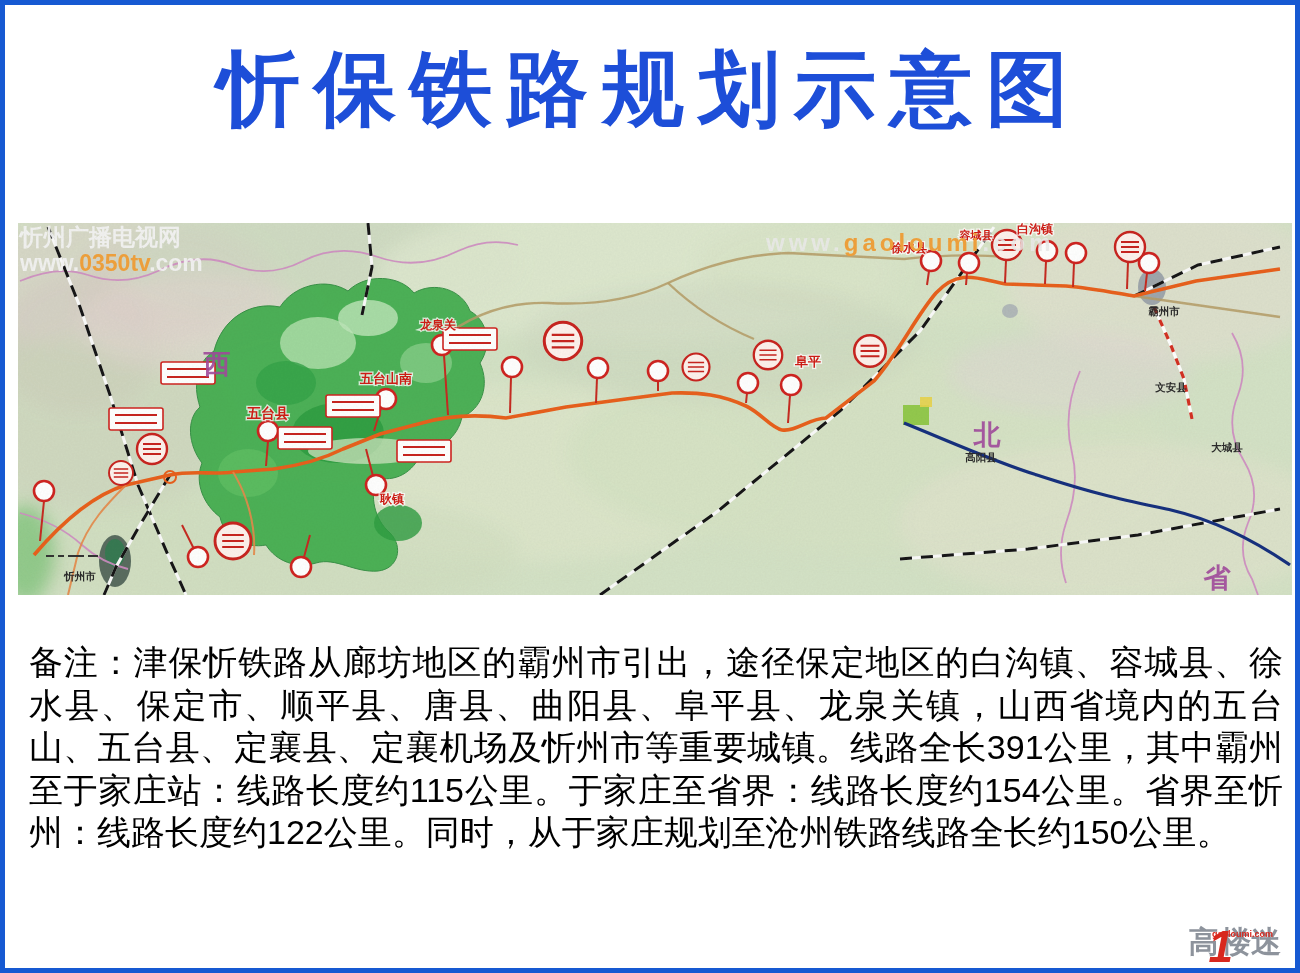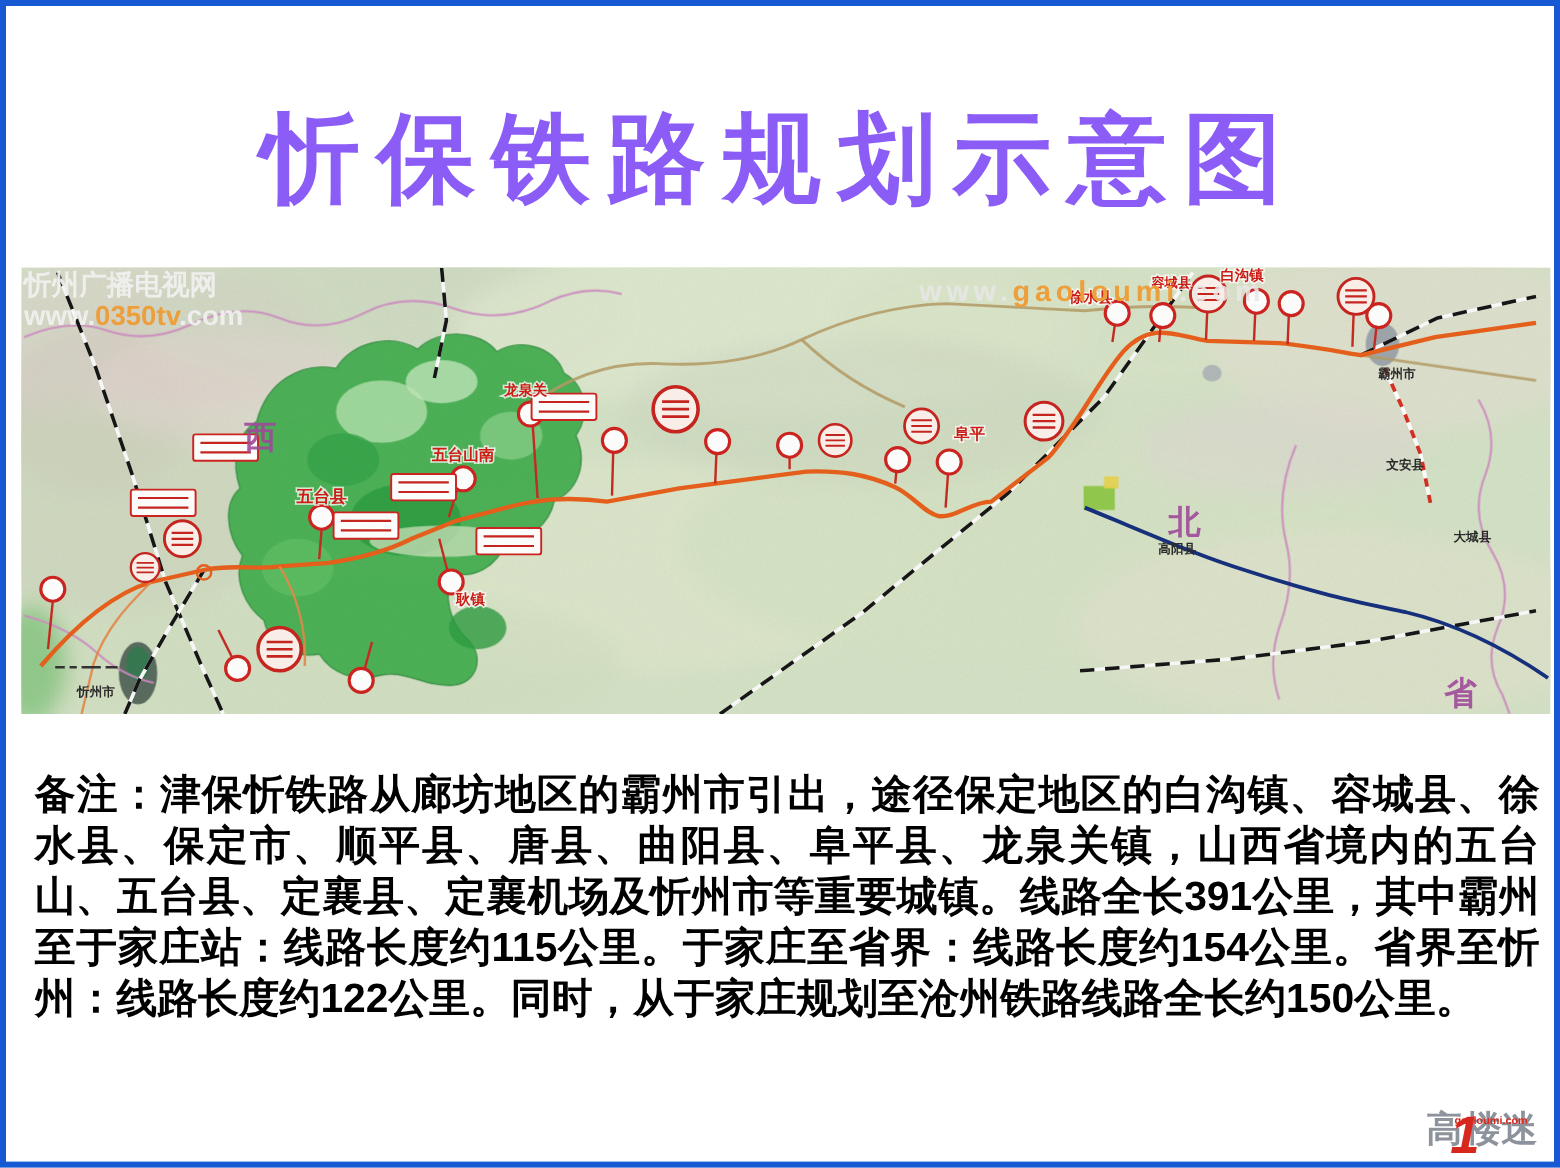--- a/index.html
+++ b/index.html
@@ -12,31 +12,30 @@
     font-family:"Liberation Sans","DejaVu Sans",sans-serif;
     overflow:hidden;
   }
   .title{
     position:absolute;top:30px;left:0;right:0;
     text-align:center;
     font-family:"DejaVu Serif","Liberation Serif",serif;
     font-weight:900;
     font-size:82px;
     letter-spacing:14px;
-    color:#8b5cf6;
+    color:#1d4ed8;
     white-space:nowrap;
-    margin-top:43px;
   }
   .map-wrap{
     position:absolute;left:13px;top:218px;width:1274px;height:372px;
   }
   .map-wrap svg{display:block;width:1274px;height:372px;}
   .note{
     position:absolute;left:24px;top:636px;width:1254px;
-    font-size:34px;font-weight:bold;color:#000;
+    font-size:34px;font-weight:normal;color:#000;
     line-height:1.25;
     text-align:justify;
   }
   .logo{
     position:absolute;right:14px;top:922px;height:44px;
     display:flex;
   }
   .logo .site{
     position:absolute;top:2px;right:8px;
     color:#d8281e;font-size:9px;font-weight:bold;letter-spacing:0;

